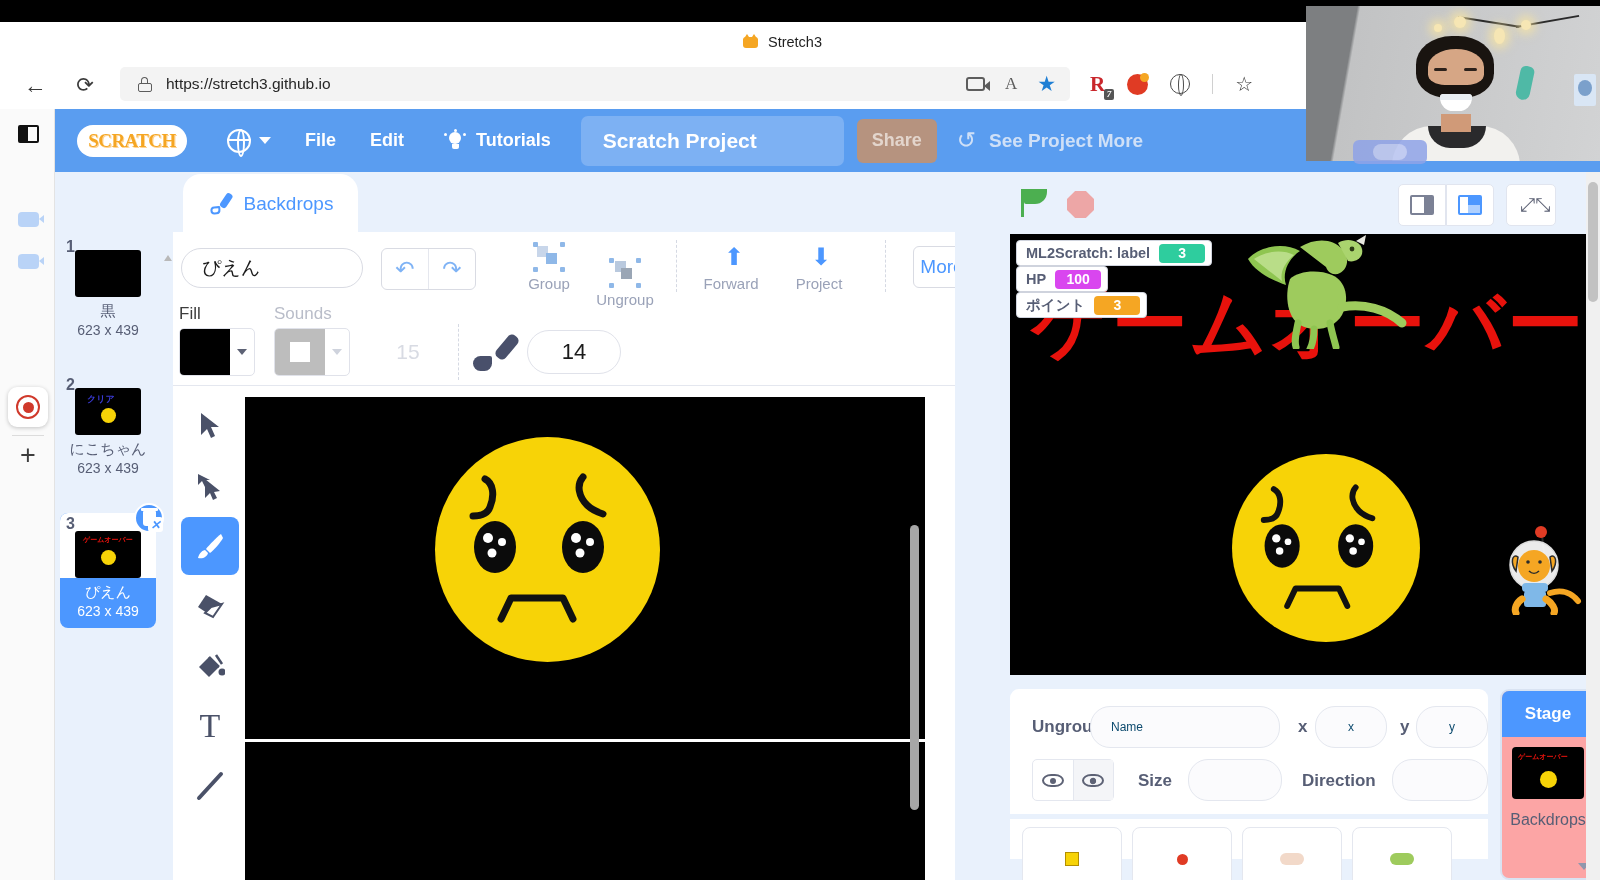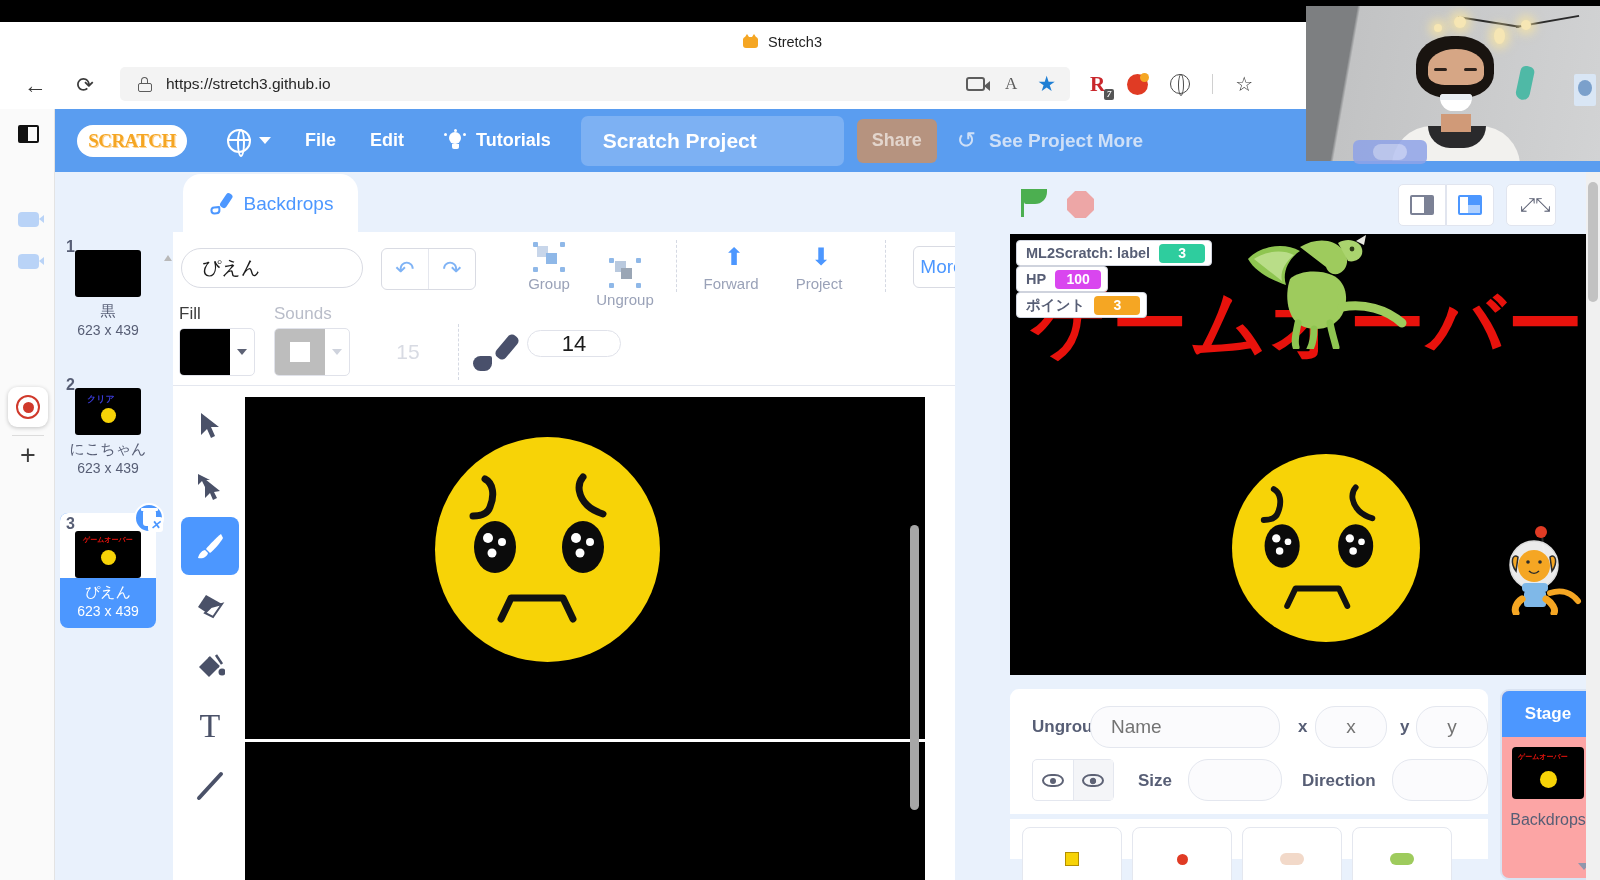--- a/index.html
+++ b/index.html
@@ -187,21 +187,21 @@
   .sw-out .col { width:50px; background:#bdbdbd; border-radius:4px 0 0 4px; display:flex;align-items:center;justify-content:center; }
   .sw-out .col i { width:20px;height:20px;background:#fff; display:block; }
   .sw-arrow { flex:1; display:flex; align-items:center; justify-content:center; }
   .sw-arrow span { width:0;height:0;border-left:5px solid transparent;border-right:5px solid transparent;border-top:6px solid #5d6275; }
   .sw-out .sw-arrow span { border-top-color:#cfd3dd; }
   .out-width { position:absolute; left:188px; top:30px; width:94px; height:44px; border-radius:22px;
      display:flex; align-items:center; justify-content:center; font-size:21px; color:#d8dbe3; }
   .brush-big { position:absolute; left:300px; top:32px; width:42px; height:42px; }
   .brush-big .h { position:absolute; right:2px; top:1px; width:12px;height:28px;background:#49506b;border-radius:5px; transform:rotate(40deg); }
   .brush-big .t { position:absolute; left:0px; bottom:3px; width:19px;height:15px;background:#49506b;border-radius:11px 3px 11px 11px; }
-  .brushsize { position:absolute; left:354px; top:30px; width:94px; height:27px; border:1px solid #e0e2ea; border-radius:22px;
+  .brushsize { position:absolute; left:354px; top:30px; width:94px; height:44px; border:1px solid #e0e2ea; border-radius:22px;
      display:flex; align-items:center; justify-content:center; font-size:22px; color:#1b1b1b; background:#fff; }
 
   .pt-sep { position:absolute; left:0; top:153px; width:822px; height:1px; background:#e4e7ef; }
 
   
   .tools { position:absolute; left:8px; top:165px; width:58px; }
   .tool { width:58px; height:58px; border-radius:8px; display:flex; align-items:center; justify-content:center; cursor:pointer; margin-bottom:2px; }
   .tool.active { background:#4c97ff; }
   .canvas-wrap { position:absolute; left:72px; top:165px; width:750px; height:483px; overflow:hidden; background:#fff; }
   .canvas-black { position:absolute; left:0; top:0; width:680px; height:483px; background:#000; }
@@ -239,21 +239,21 @@
   .monitor .mval { min-width:46px; height:19px; border-radius:4px; color:#fff; font-size:14px; font-weight:bold;
      display:flex; align-items:center; justify-content:center; padding:0 7px; }
   .stage-text { position:absolute; left:22px; top:40px; width:560px; font-size:76px; color:#e8120c; font-weight:bold;
      letter-spacing:2px; white-space:nowrap; font-family:"DejaVu Sans", sans-serif; }
 
   
   .sprite-info { position:absolute; left:55px; top:517px; width:478px; height:170px; background:#e9f1fc; }
   .si-card { position:absolute; left:0; top:0; width:478px; height:125px; background:#fff; border-radius:9px 9px 0 0; }
   .si-lbl { position:absolute; font-size:17px; color:#575e75; font-weight:bold; }
   .si-inp { position:absolute; border:1px solid #e4e7ef; border-radius:20px; background:#fbfbfd;
-     display:flex; align-items:center; padding-left:20px; font-size:19px; color:#737373; }
+     display:flex; align-items:center; padding-left:20px; font-size:12px; color:#0c4a6e; }
   .si-eye { position:absolute; left:22px; top:70px; width:82px; height:42px; border:1px solid #e4e7ef; border-radius:5px; display:flex; }
   .si-eye > div { flex:1; display:flex; align-items:center; justify-content:center; cursor:pointer; }
   .si-eye > div + div { border-left:1px solid #e4e7ef; background:#f4f5f8; }
   .eye-ic { width:22px;height:13px;border:2px solid #5d6275;border-radius:50% 50% 50% 50%/60% 60% 60% 60%; position:relative;}
   .eye-ic i{position:absolute;left:6px;top:2.2px;width:6px;height:6px;border-radius:50%;background:#5d6275;}
   .eye-slash { position:absolute; left:-2px; top:5px; width:26px; height:2px; background:#5d6275; transform:rotate(-40deg); }
   .sprite-row { position:absolute; left:0; top:130px; width:478px; height:40px; background:#fff; display:flex; gap:10px; padding:8px 12px; }
   .sprite-thumb { width:100px; height:64px; background:#fff; border:1px solid #e4e7ef; border-radius:8px;
      display:flex; align-items:center; justify-content:center; }
 

